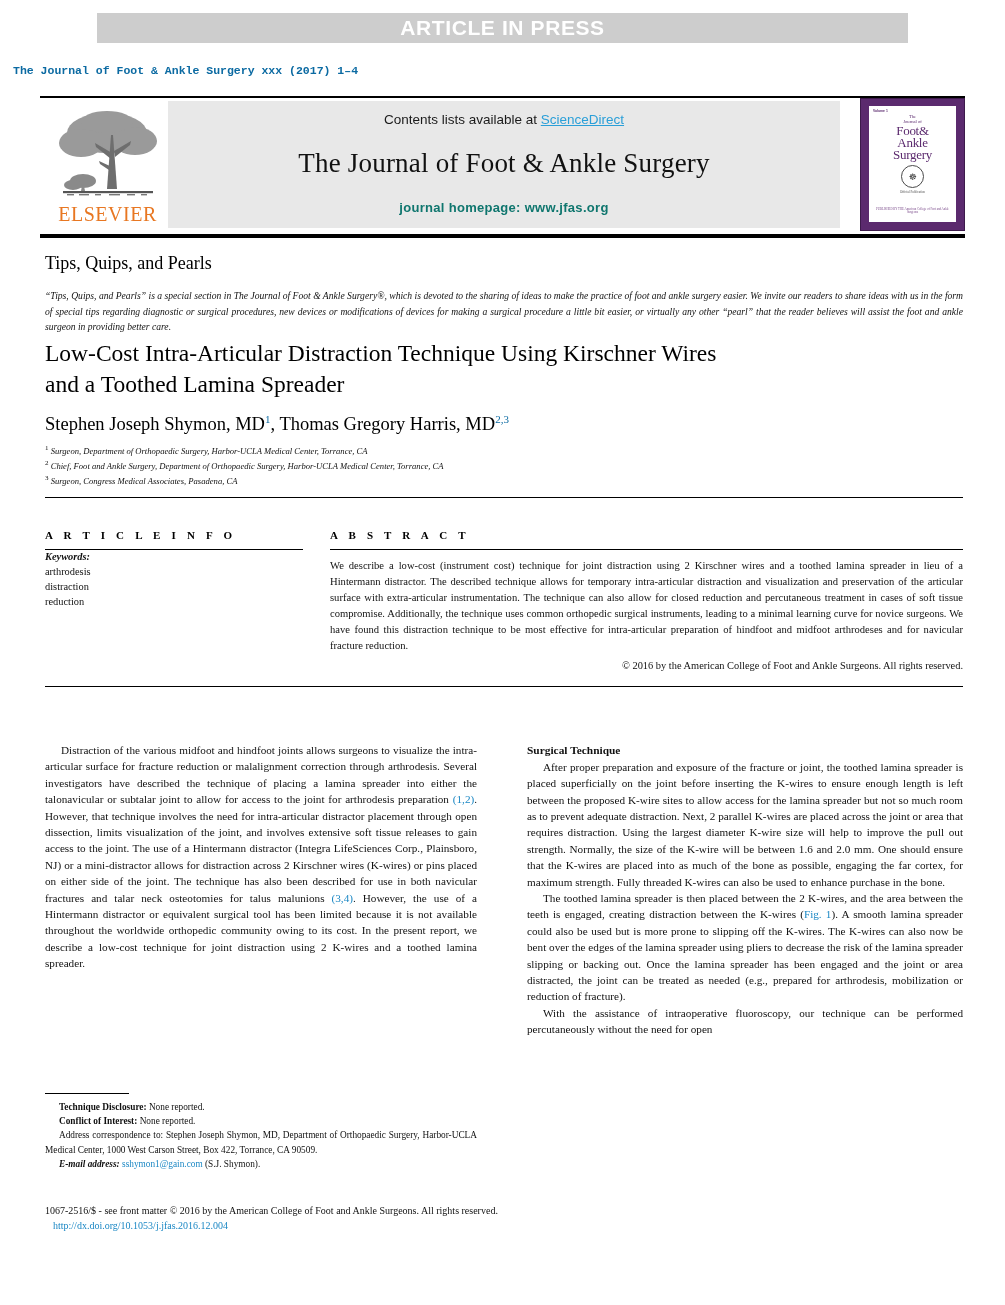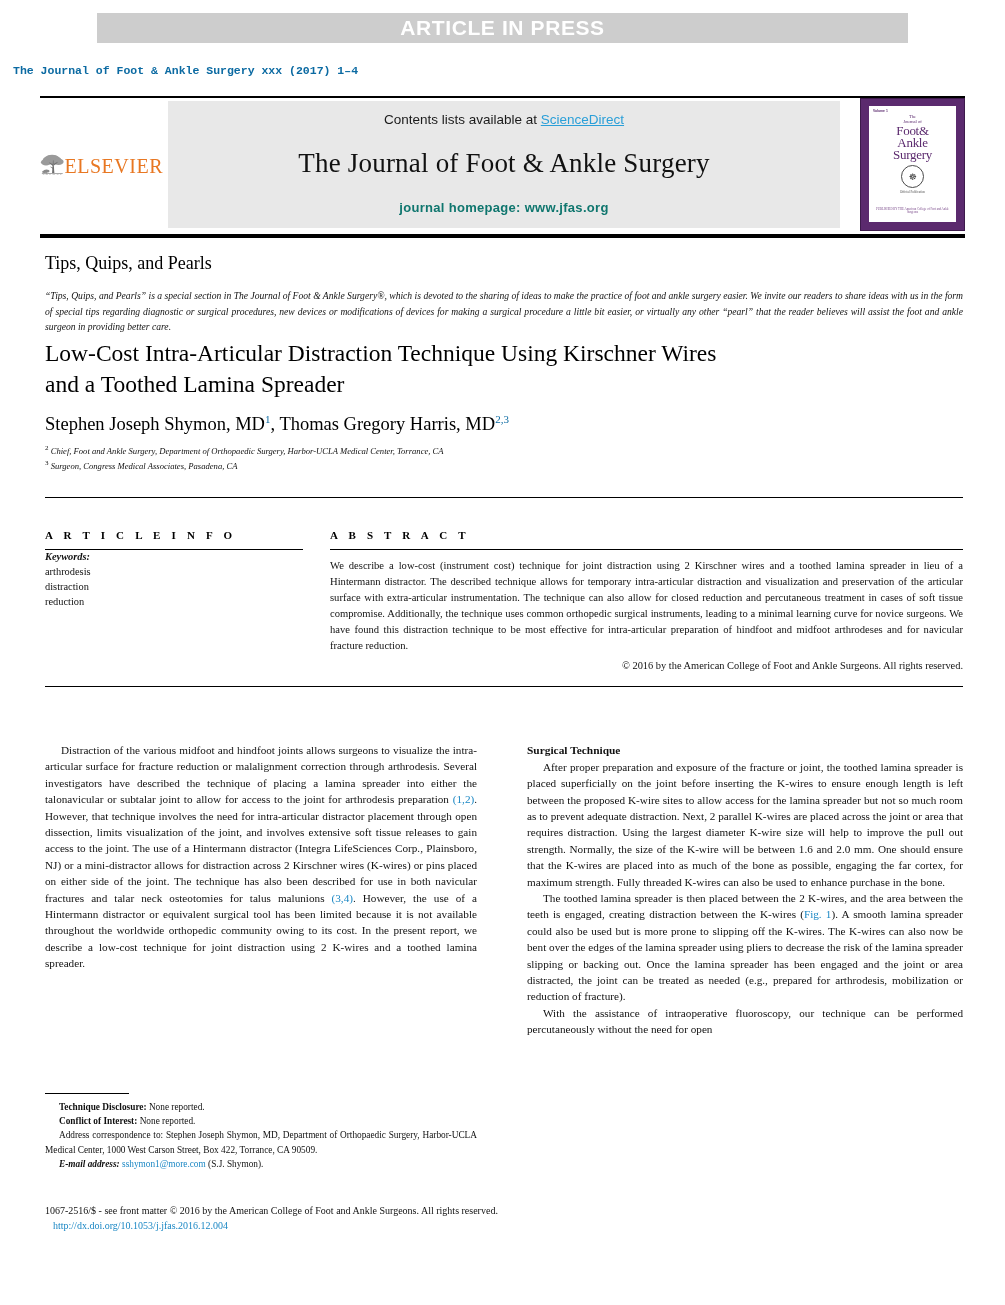--- a/index.html
+++ b/index.html
@@ -68,27 +68,28 @@
   }
   .masthead {
     position: absolute;
     left: 40px;
     top: 98px;
     width: 925px;
     height: 133px;
   }
   .elsevier-logo {
     position: absolute;
-    left: 0;
+    left: 6px;
     top: 3px;
     width: 123px;
     height: 128px;
     display: flex;
+    flex-direction: column;
     align-items: center;
-    justify-content: flex-start;
+    justify-content: center;
   }
   .elsevier-tree {
     width: 106px;
     height: 96px;
     display: block;
   }
   .elsevier-word {
     color: #e87722;
     font-family: "Liberation Serif", serif;
     font-size: 20px;
@@ -502,20 +503,21 @@
   <div class="article-title">
     <span>Low-Cost Intra-Articular Distraction Technique Using Kirschner Wires</span><br>
     <span>and a Toothed Lamina Spreader</span>
   </div>
 
   <div class="authors">
     <span>Stephen Joseph Shymon, MD</span><sup>1</sup><span>, </span><span>Thomas Gregory Harris, MD</span><sup>2,3</sup>
   </div>
 
   <div class="affiliations">
+    <div><sup>1</sup> <span>Surgeon, Department of Orthopaedic Surgery, Harbor-UCLA Medical Center, Torrance, CA</span></div>
     <div><sup>2</sup> <span>Chief, Foot and Ankle Surgery, Department of Orthopaedic Surgery, Harbor-UCLA Medical Center, Torrance, CA</span></div>
     <div><sup>3</sup> <span>Surgeon, Congress Medical Associates, Pasadena, CA</span></div>
   </div>
 
   <div class="infobox-rule-top"></div>
 
   <div class="col-info">
     <div class="head-spaced">A R T I C L E   I N F O</div>
     <div class="thin-rule"></div>
     <div class="keywords">
@@ -544,21 +546,21 @@
     <p>After proper preparation and exposure of the fracture or joint, the toothed lamina spreader is placed superficially on the joint before inserting the K-wires to ensure enough length is left between the proposed K-wire sites to allow access for the lamina spreader but not so much room as to prevent adequate distraction. Next, 2 parallel K-wires are placed across the joint or area that requires distraction. Using the largest diameter K-wire size will help to improve the pull out strength. Normally, the size of the K-wire will be between 1.6 and 2.0 mm. One should ensure that the K-wires are placed into as much of the bone as possible, engaging the far cortex, for maximum strength. Fully threaded K-wires can also be used to enhance purchase in the bone.</p>
     <p><span>The toothed lamina spreader is then placed between the 2 K-wires, and the area between the teeth is engaged, creating distraction between the K-wires (</span><a class="cite" href="#">Fig. 1</a><span>). A smooth lamina spreader could also be used but is more prone to slipping off the K-wires. The K-wires can also now be bent over the edges of the lamina spreader using pliers to decrease the risk of the lamina spreader slipping or backing out. Once the lamina spreader has been engaged and the joint or area distracted, the joint can be treated as needed (e.g., prepared for arthrodesis, mobilization or reduction of fracture).</span></p>
     <p>With the assistance of intraoperative fluoroscopy, our technique can be performed percutaneously without the need for open</p>
   </div>
 
   <div class="footnote-rule"></div>
   <div class="footnotes">
     <p><span class="fn-b">Technique Disclosure:</span><span> None reported.</span></p>
     <p><span class="fn-b">Conflict of Interest:</span><span> None reported.</span></p>
     <p>Address correspondence to: Stephen Joseph Shymon, MD, Department of Orthopaedic Surgery, Harbor-UCLA Medical Center, 1000 West Carson Street, Box 422, Torrance, CA 90509.</p>
-    <p><span class="fn-i">E-mail address:</span> <a class="mail" href="#">sshymon1@more.com</a><span> (S.J. Shymon).</span></p>
+    <p><span class="fn-i">E-mail address:</span> <a class="mail" href="#">sshymon1@gain.com</a><span> (S.J. Shymon).</span></p>
   </div>
 
   <div class="bottom-matter">
     <div>1067-2516/$ - see front matter © 2016 by the American College of Foot and Ankle Surgeons. All rights reserved.</div>
     <a class="doi" href="#">http://dx.doi.org/10.1053/j.jfas.2016.12.004</a>
   </div>
 
 </div>
 
 </body></html>

